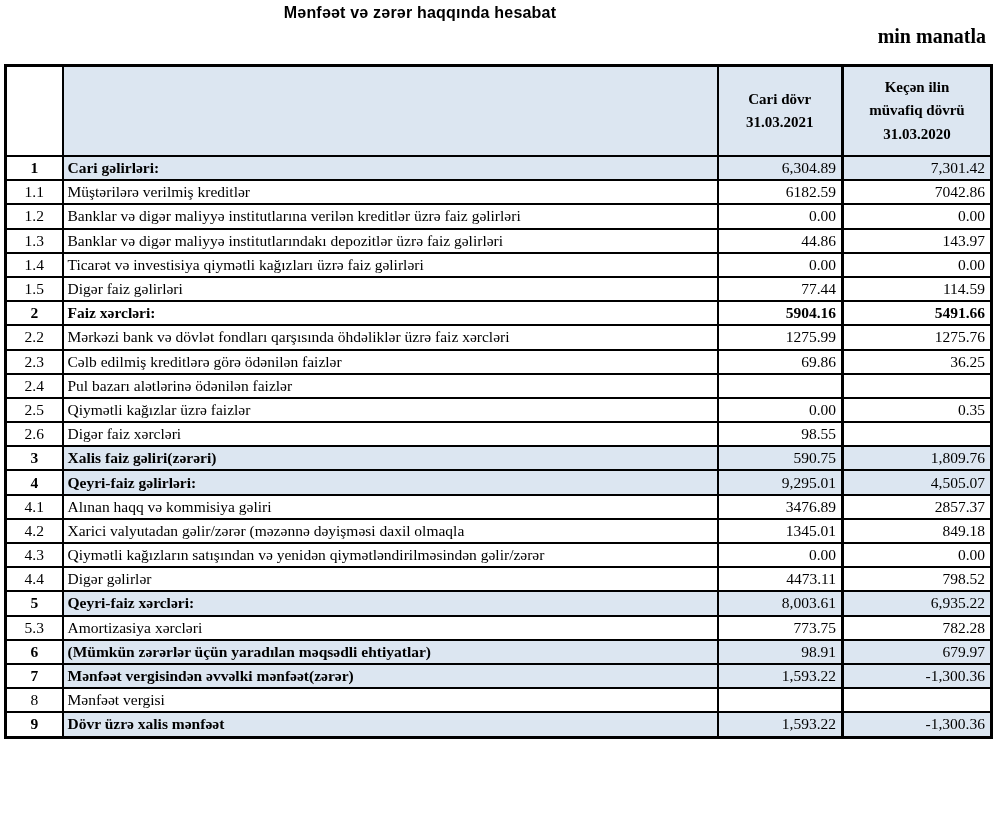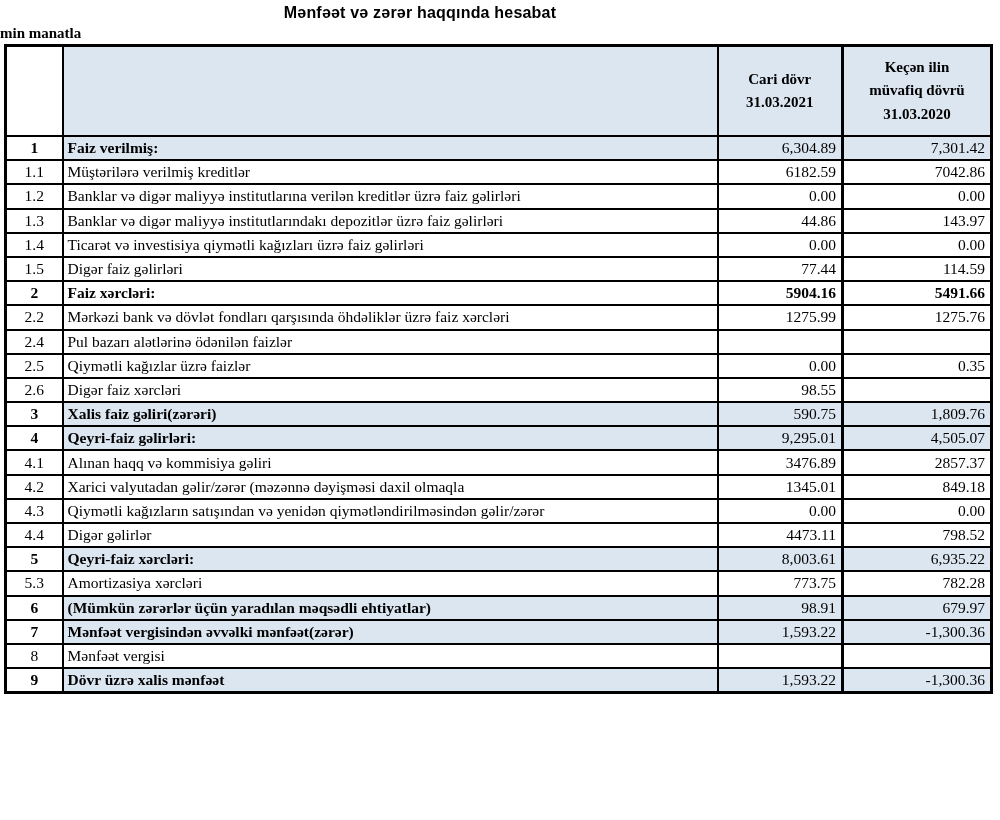--- a/index.html
+++ b/index.html
@@ -20,24 +20,25 @@
   .title {
     text-align: center;
     font-family: "Liberation Sans", sans-serif;
     font-weight: bold;
     font-size: 16px;
     padding-top: 4px;
     letter-spacing: 0.2px;
   }
   .unit-note {
     width: 986px;
-    font-weight: bold;
-    font-size: 15px;
+    text-align: right;
+    font-weight: bold;
+    font-size: 20px;
     margin-top: 3px;
-    margin-bottom: 2px;
+    margin-bottom: 16px;
     font-family: "Liberation Serif", serif;
   }
   table.report {
     border-collapse: collapse;
     table-layout: fixed;
     width: 986px;
     margin-left: 4px;
     border: 3px solid #000;
   }
   th, td {
@@ -109,21 +110,21 @@
         <th>Cari dövr
 31.03.2021</th>
         <th class="prev">Keçən ilin
 müvafiq dövrü
 31.03.2020</th>
       </tr>
     </thead>
     <tbody>
         <tr class="hl bold">
           <td class="num">1</td>
-          <td class="desc">Faiz verilmiş:</td>
+          <td class="desc">Cari gəlirləri:</td>
           <td class="val cur">6,304.89</td>
           <td class="val prev">7,301.42</td>
         </tr>
         <tr>
           <td class="num">1.1</td>
           <td class="desc">Müştərilərə verilmiş kreditlər</td>
           <td class="val cur">6182.59</td>
           <td class="val prev">7042.86</td>
         </tr>
         <tr>
@@ -156,20 +157,26 @@
           <td class="val cur">5904.16</td>
           <td class="val prev">5491.66</td>
         </tr>
         <tr>
           <td class="num">2.2</td>
           <td class="desc">Mərkəzi bank və dövlət fondları qarşısında öhdəliklər üzrə faiz xərcləri</td>
           <td class="val cur">1275.99</td>
           <td class="val prev">1275.76</td>
         </tr>
         <tr>
+          <td class="num">2.3</td>
+          <td class="desc">Cəlb edilmiş kreditlərə görə ödənilən faizlər</td>
+          <td class="val cur">69.86</td>
+          <td class="val prev">36.25</td>
+        </tr>
+        <tr>
           <td class="num">2.4</td>
           <td class="desc">Pul bazarı alətlərinə ödənilən faizlər</td>
           <td class="val cur"></td>
           <td class="val prev"></td>
         </tr>
         <tr>
           <td class="num">2.5</td>
           <td class="desc">Qiymətli kağızlar üzrə faizlər</td>
           <td class="val cur">0.00</td>
           <td class="val prev">0.35</td>

